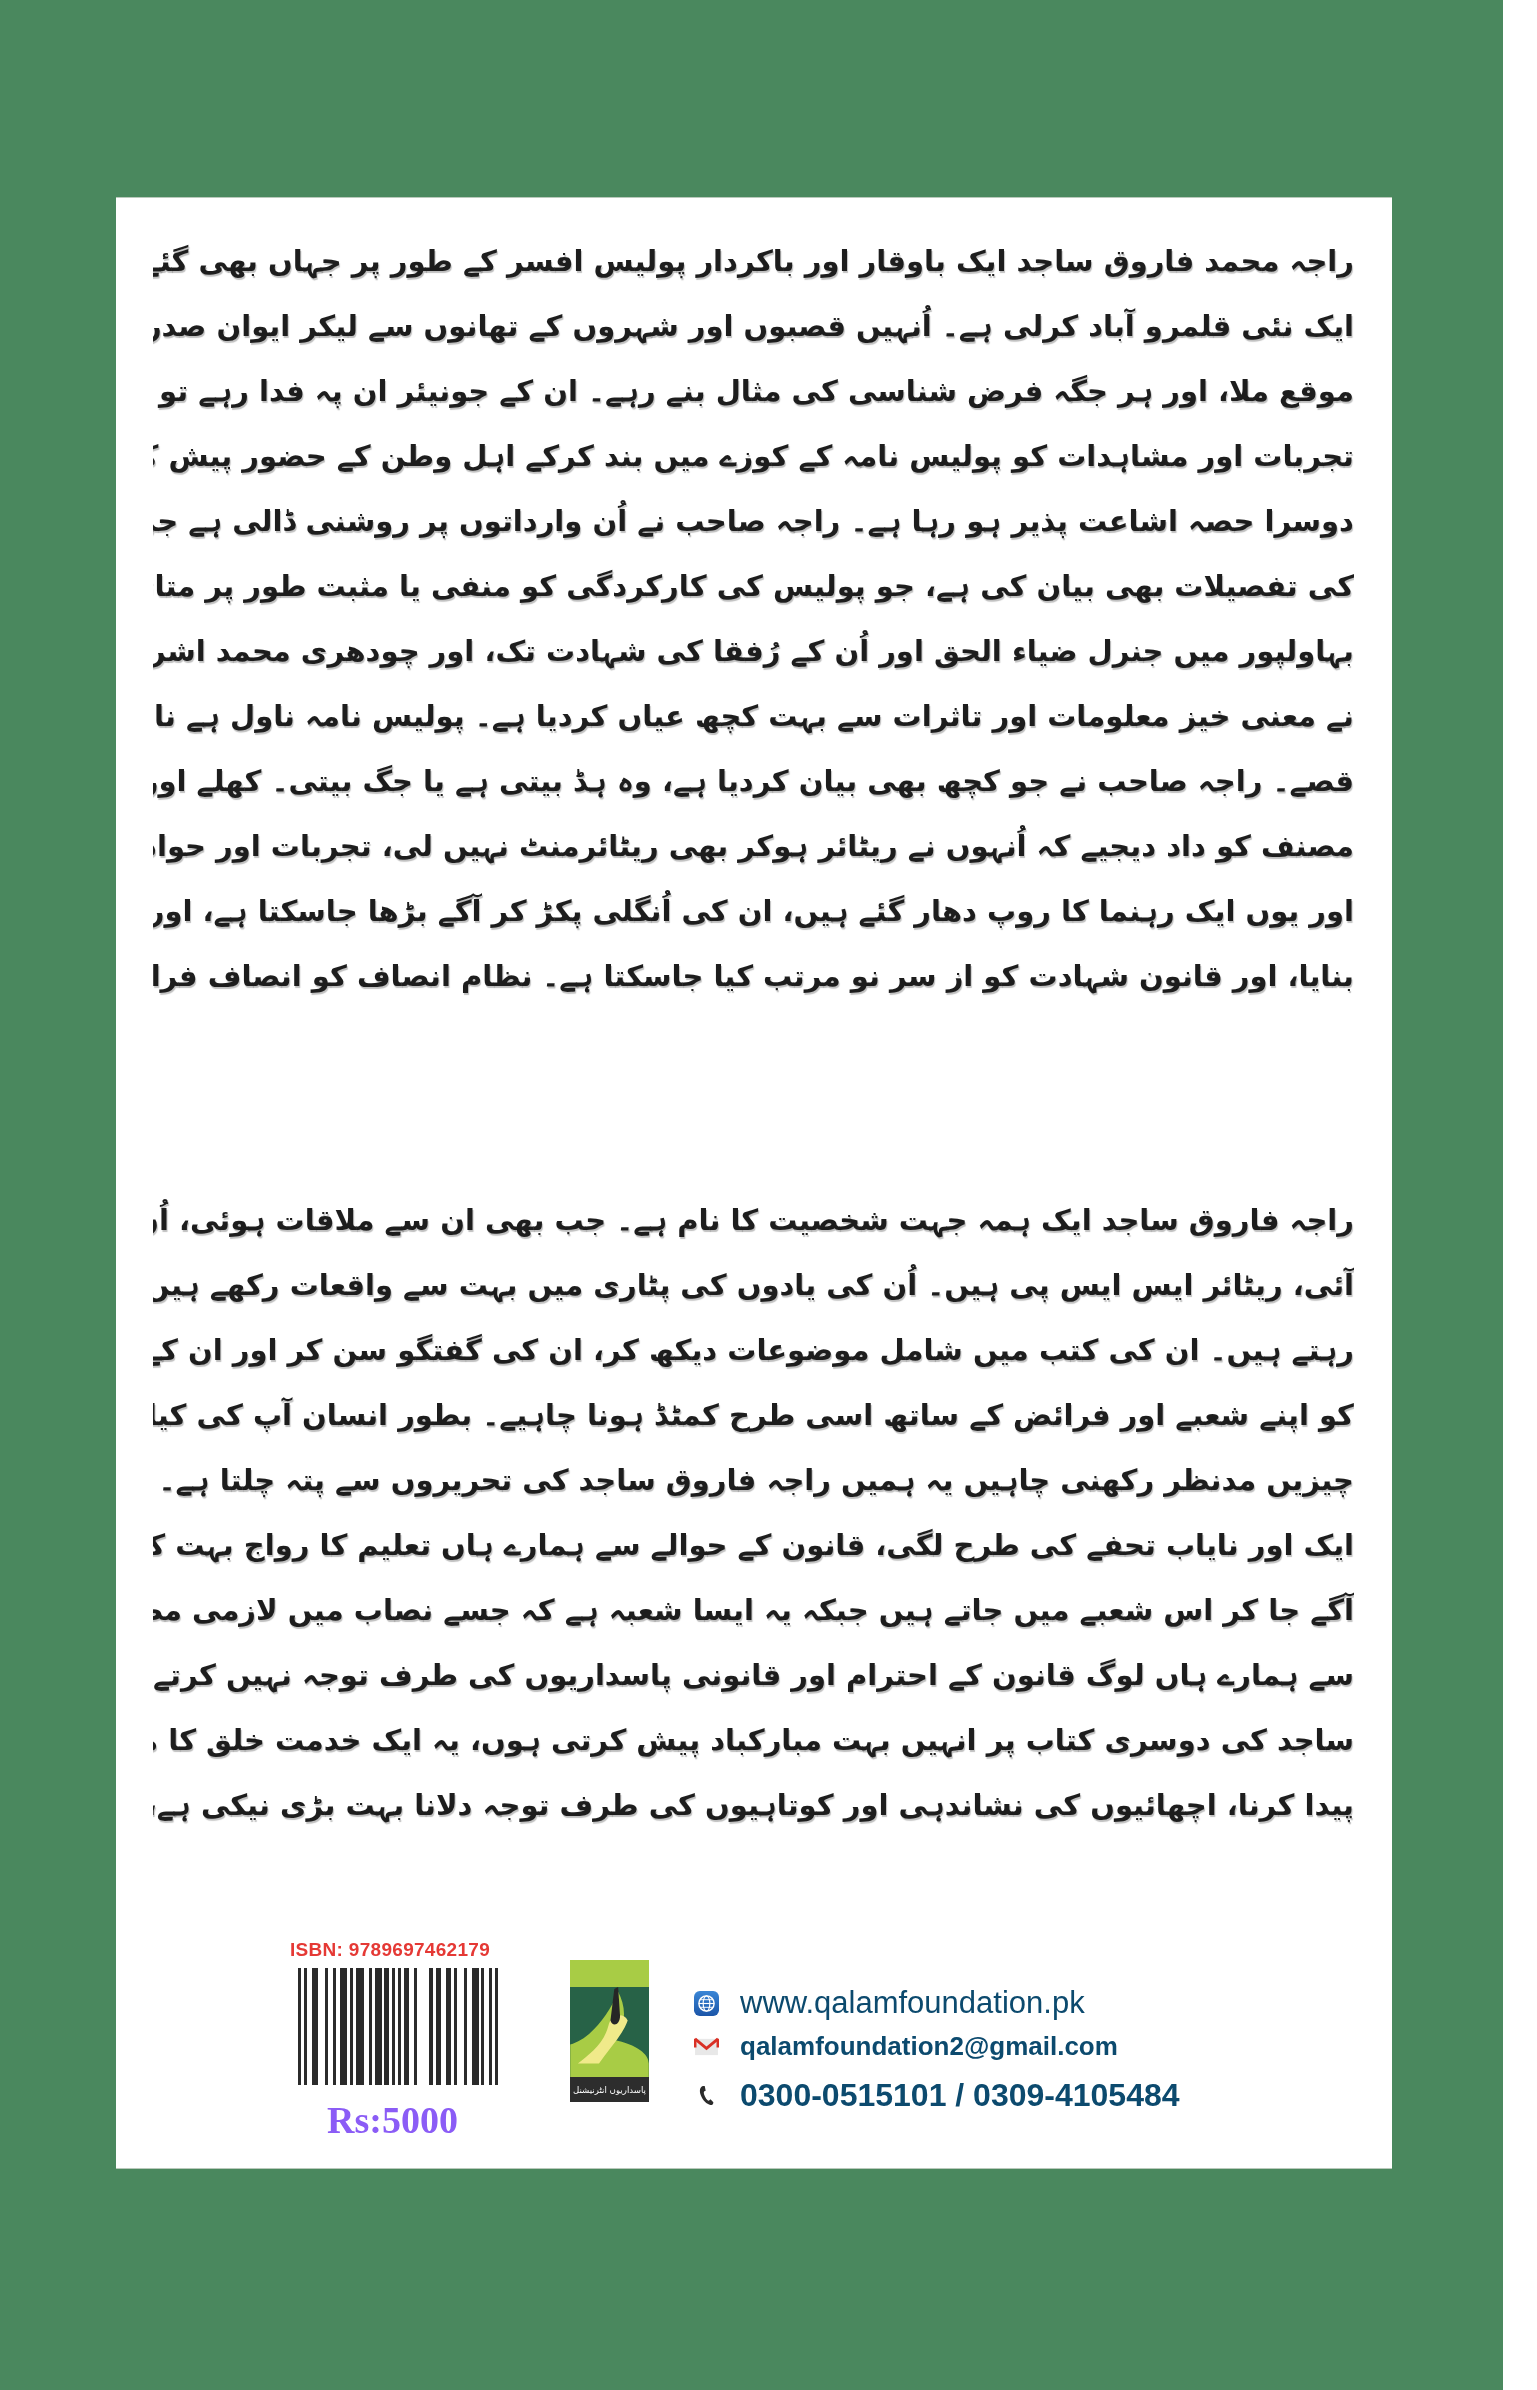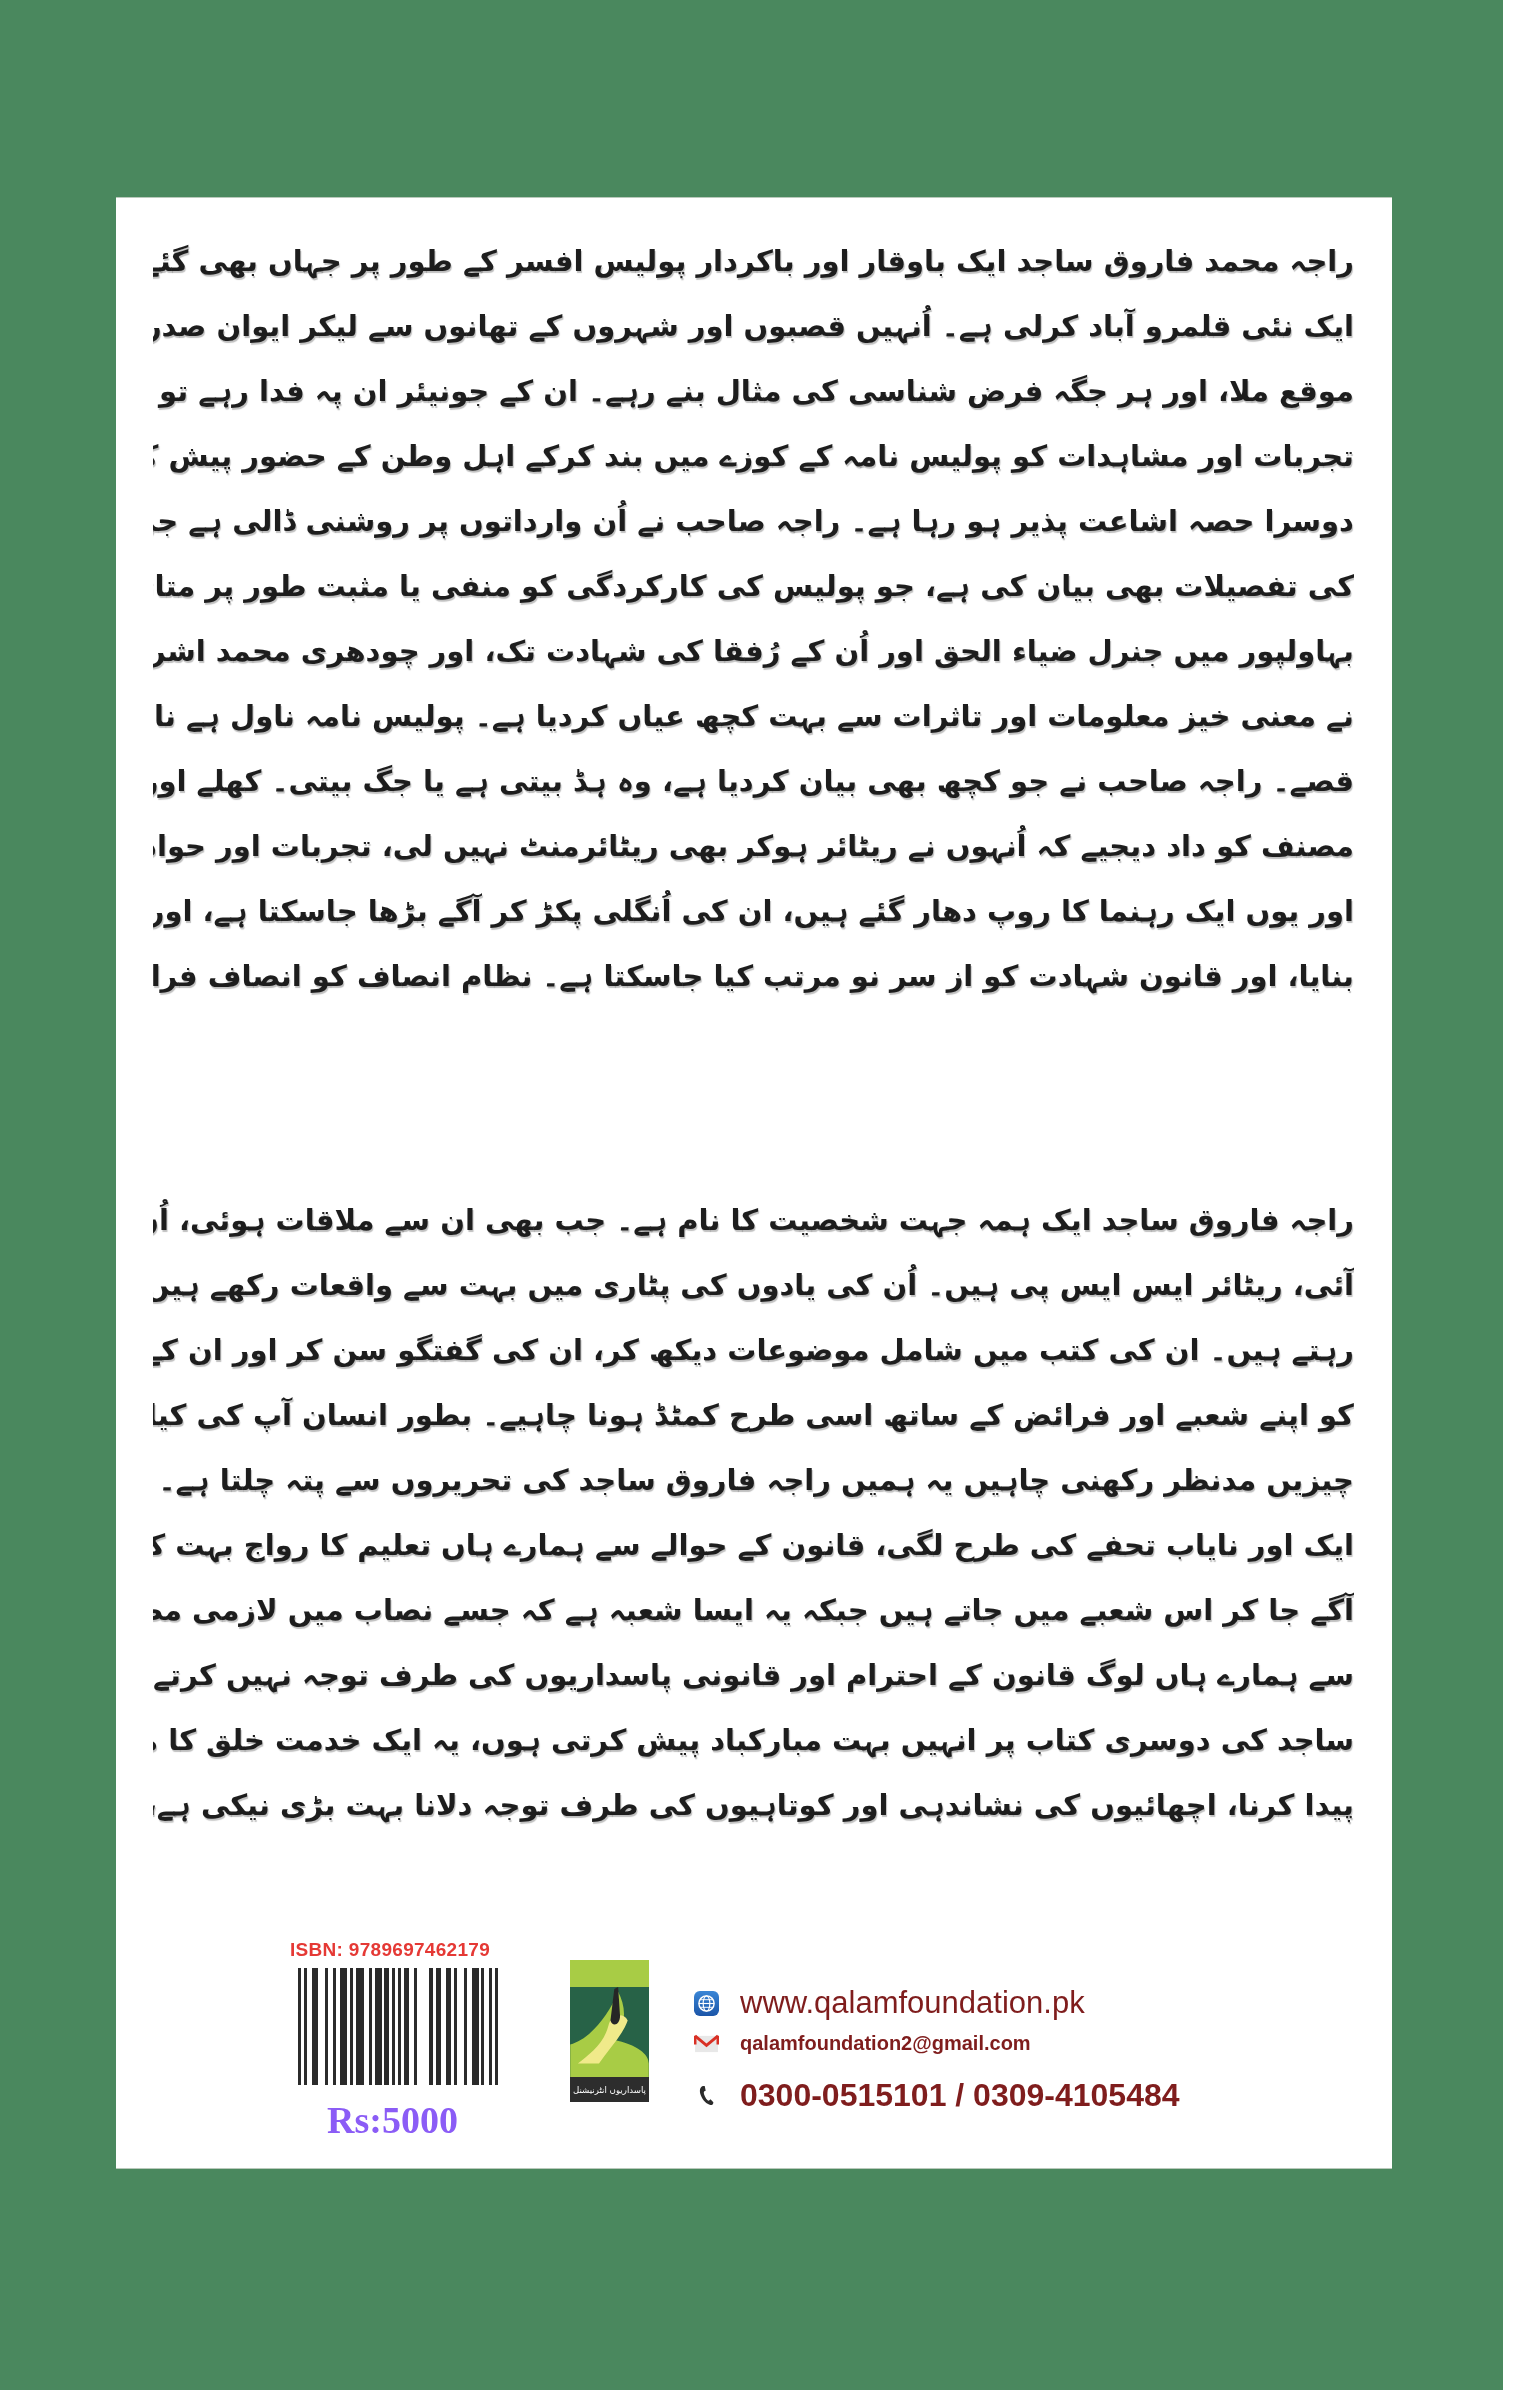--- a/index.html
+++ b/index.html
@@ -65,25 +65,25 @@
   .logo .top-band { position: absolute; left: 0; top: 0; width: 79px; height: 27px; background: #a8cc45; }
   .logo .swoosh { position: absolute; left: 0; top: 27px; width: 79px; height: 90px; }
   .logo .bottom-strip {
     position: absolute; left: 0; bottom: 0; width: 79px; height: 25px;
     background: #2d2d2d; color: #fff; direction: rtl;
     font-family: "DejaVu Sans", sans-serif; font-size: 8.6px;
     display: flex; align-items: center; justify-content: center; white-space: nowrap;
   }
   .contact {
     position: absolute; left: 578px; display: flex; align-items: center;
-    font-family: "Liberation Sans", sans-serif; color: #7f1d1d;
+    font-family: "Liberation Sans", sans-serif; color: #0c4a6e;
   }
   .contact .icon { width: 25px; height: 25px; margin-right: 21px; display: flex; align-items: center; justify-content: center; }
   .web { top: 1787px; font-size: 31px; }
-  .mail { top: 1833px; font-size: 20px; font-weight: bold; }
+  .mail { top: 1833px; font-size: 26px; font-weight: bold; }
   .phone { top: 1879px; font-size: 32px; font-weight: bold; }
   .globe-icon { background: linear-gradient(#3a86d6, #1b55a8); border-radius: 5.8px; }
 </style>
 </head>
 <body>
 
 <div class="cover-bg"></div>
 
 <div class="panel">
 

